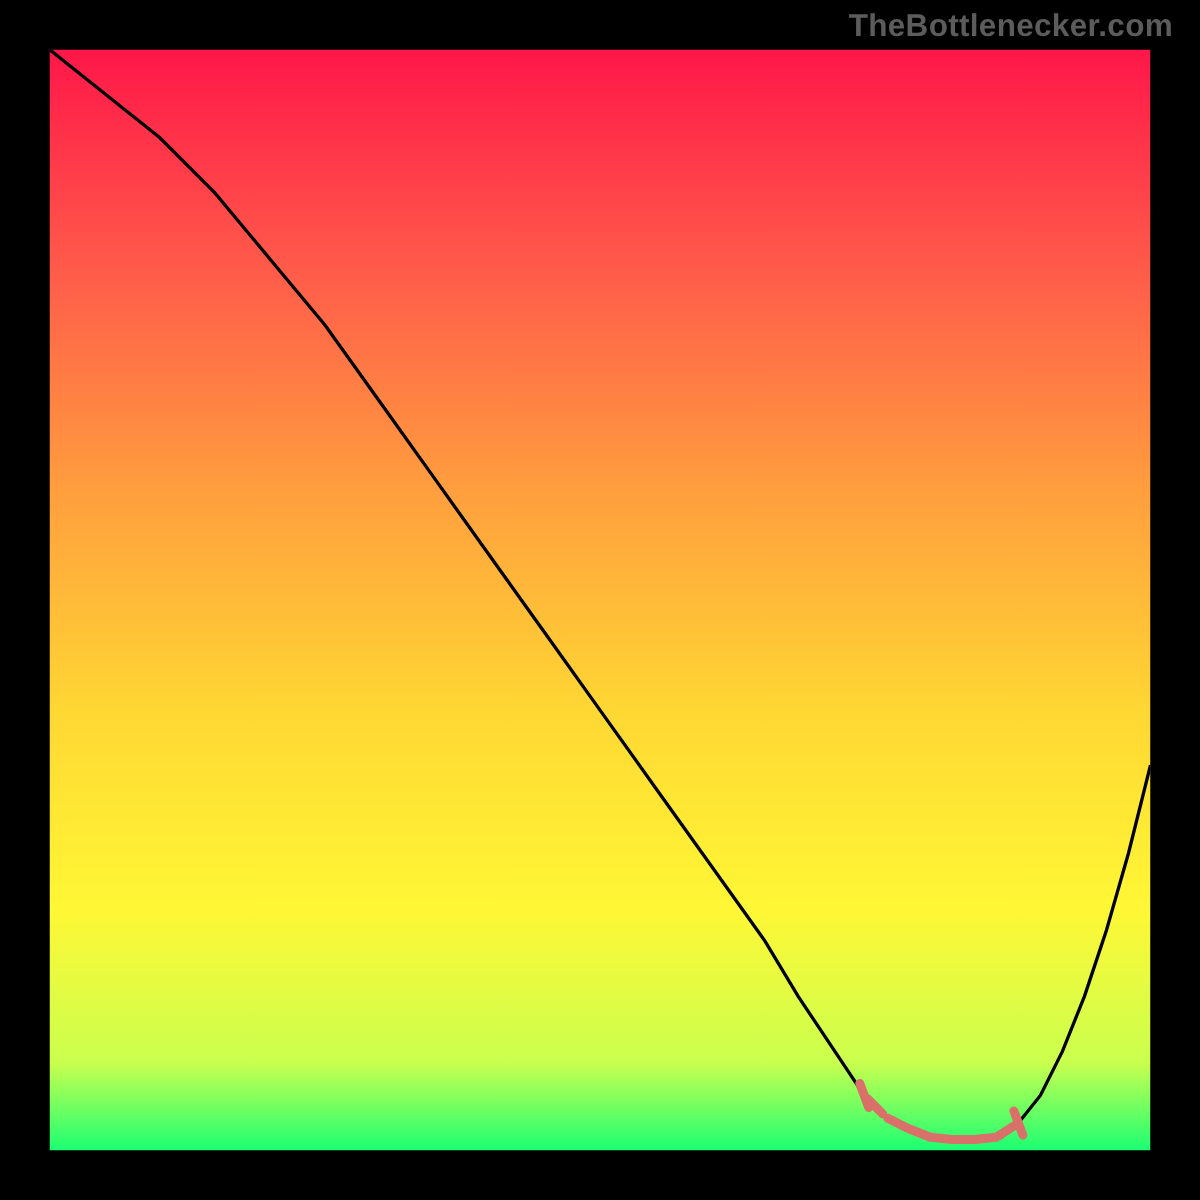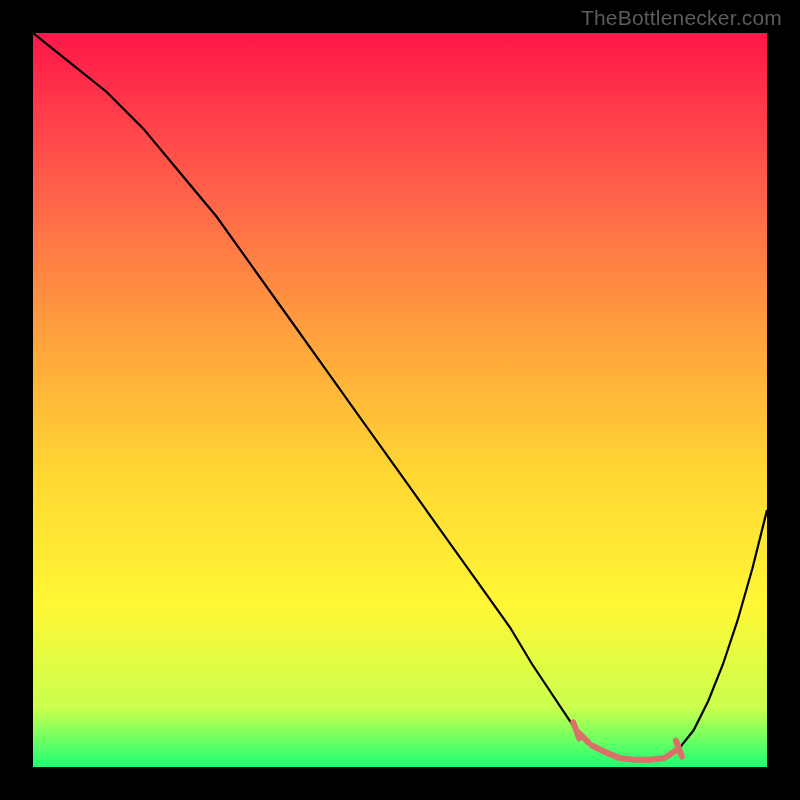--- a/index.html
+++ b/index.html
@@ -10,21 +10,21 @@
     background: #000;
     position: relative;
     font-family: Arial, sans-serif;
   }
   .watermark {
     position: absolute;
     top: 6px;
     right: 18px;
     color: #5c5c5c;
     font-size: 21px;
-    font-weight: 400;
+    font-weight: 700;
     letter-spacing: 0.2px;
   }
   .plot-area {
     position: absolute;
     left: 33px;
     top: 33px;
     width: 734px;
     height: 734px;
   }
   .plot-area svg {

